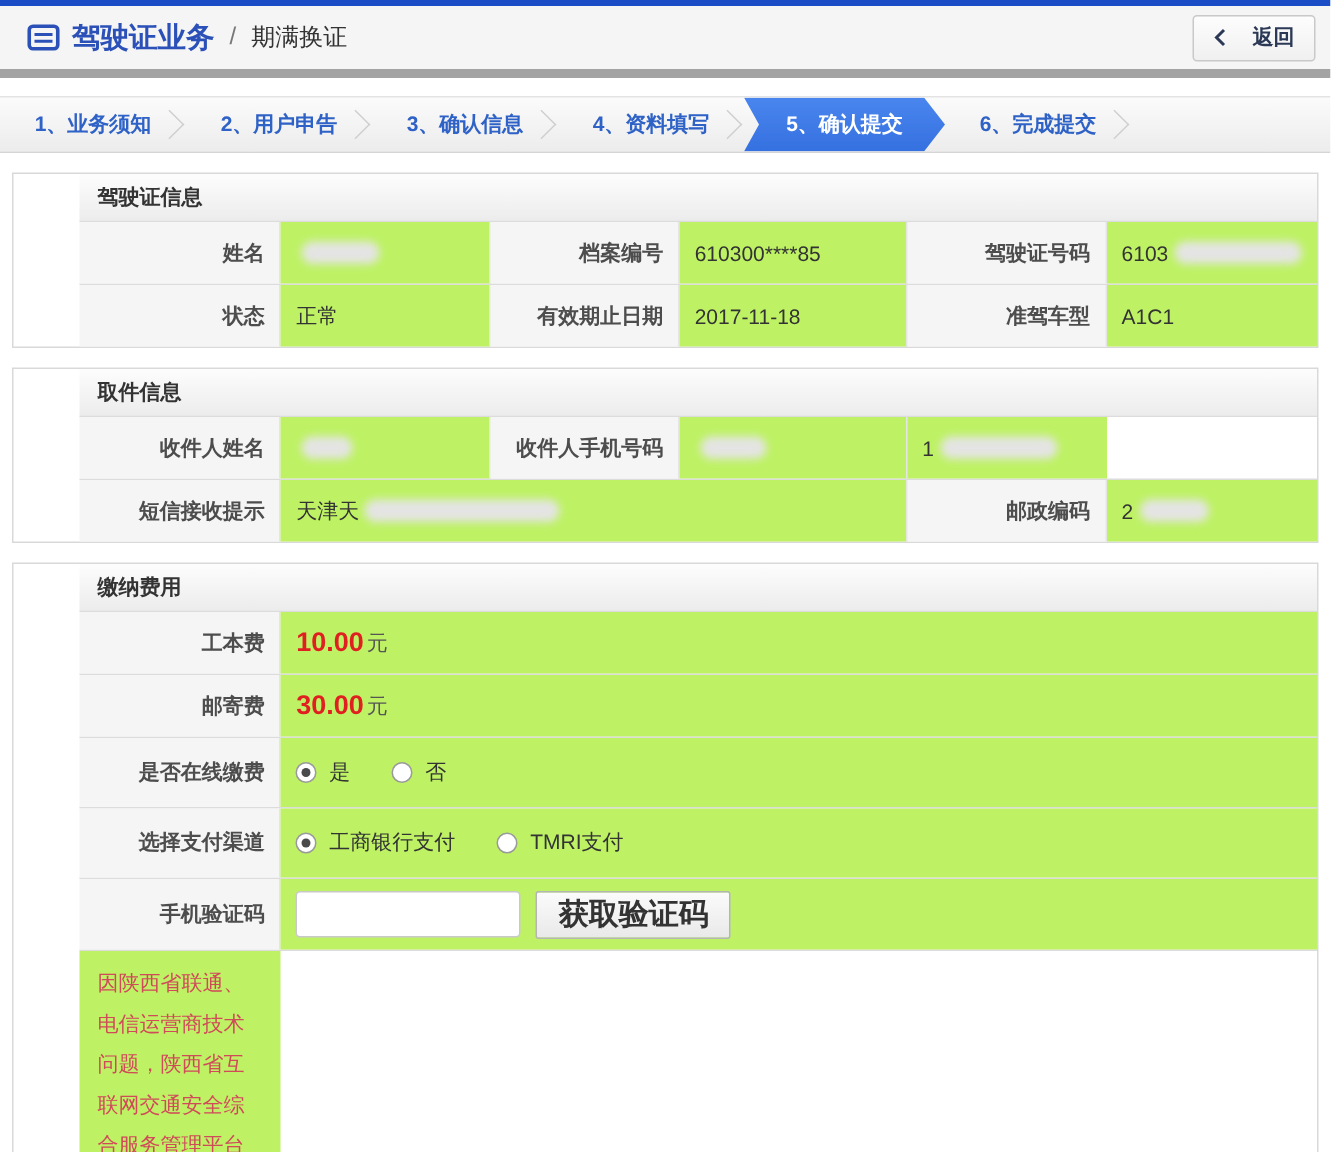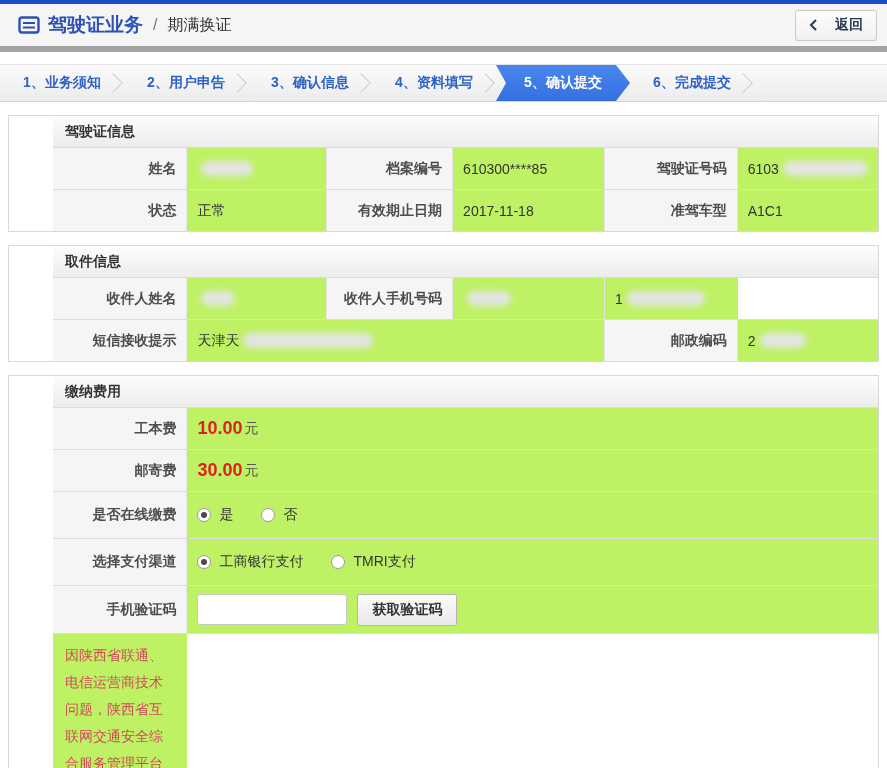--- a/index.html
+++ b/index.html
@@ -82,21 +82,21 @@
     border-radius: 50%; background: #4a4a4a;
   }
   .captcha-input {
     width: 150px; height: 31px; border: 1px solid #c9c9c9; border-radius: 3px;
     padding: 0 8px; font-size: 14px; font-family: inherit;
   }
   .code-btn {
     height: 32px; margin-left: 10px; padding: 0 14px;
     background: linear-gradient(#fbfbfb,#e9e9e9);
     border: 1px solid #b5b5b5; border-radius: 2px;
-    font-size: 14px; font-weight: bold; color: #333; cursor: pointer;
+    font-size: 20px; font-weight: bold; color: #333; cursor: pointer;
     font-family: inherit;
   }
   .note { color: #d04a5a; font-size: 14px; line-height: 27px; padding: 6px 2px; }
   .redact {
     display: inline-block; background: #e4e4e4; border-radius: 8px;
     filter: blur(3px); height: 15px; vertical-align: middle; margin-left: 4px;
   }
   .footer {
     margin-top: 21px; background: #f4f4f4; border-top: 1px solid #dedede;
     border-bottom: 1px solid #e8e8e8;

